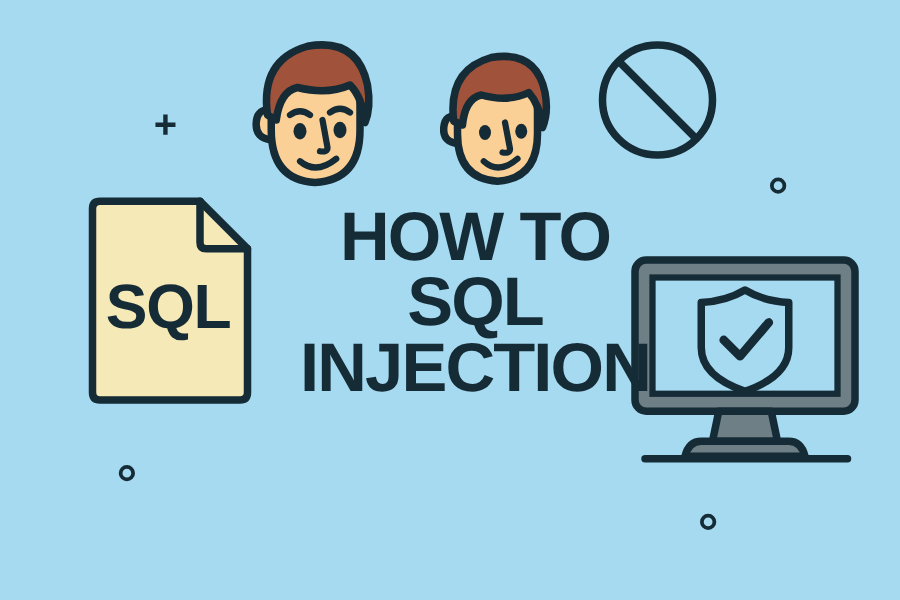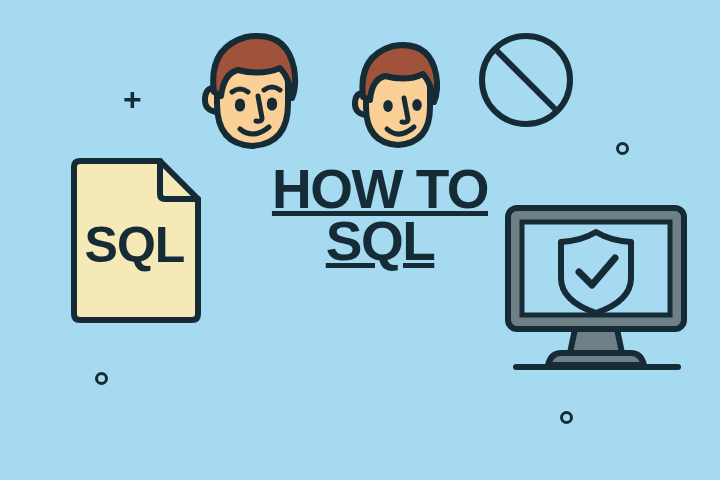--- a/index.html
+++ b/index.html
@@ -91,21 +91,20 @@
     width: 296px;
     text-align: center;
     color: #152b36;
     font-family: "Liberation Sans", sans-serif;
     font-weight: 700;
     font-size: 55px;
     line-height: 0.95;
     letter-spacing: -1.5px;
     user-select: none;
     z-index: 5;
-    text-decoration: underline;
   }
   #headline .hl-line { display: block; white-space: nowrap; }
 </style>
 </head>
 <body>
 
 <div id="poster">
 
   <span class="plus-mark" id="plus-left" style="left:123px; top:83px; font-size:32px;">+</span>
 
@@ -182,15 +181,16 @@
       <path d="M93 29 Q78 38 58 39 L58 75 Q58 98 93 110
                Q128 98 128 75 L128 39 Q108 38 93 29 Z" fill="#a6daf0" stroke="#152b36" stroke-width="6" stroke-linejoin="round"></path>
 
       <path d="M76 69 L89 82 L112 55" fill="none" stroke="#152b36" stroke-width="7" stroke-linecap="round" stroke-linejoin="round"></path>
     </svg>
   </div>
 
   <div id="headline">
     <span class="hl-line">HOW TO</span>
     <span class="hl-line">SQL</span>
+    <span class="hl-line">INJECTION</span>
   </div>
 
 </div>
 
 </body></html>

